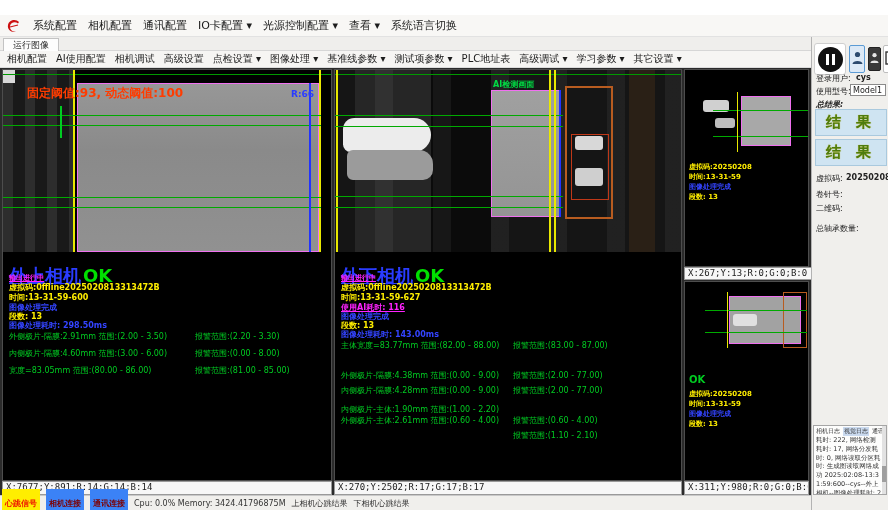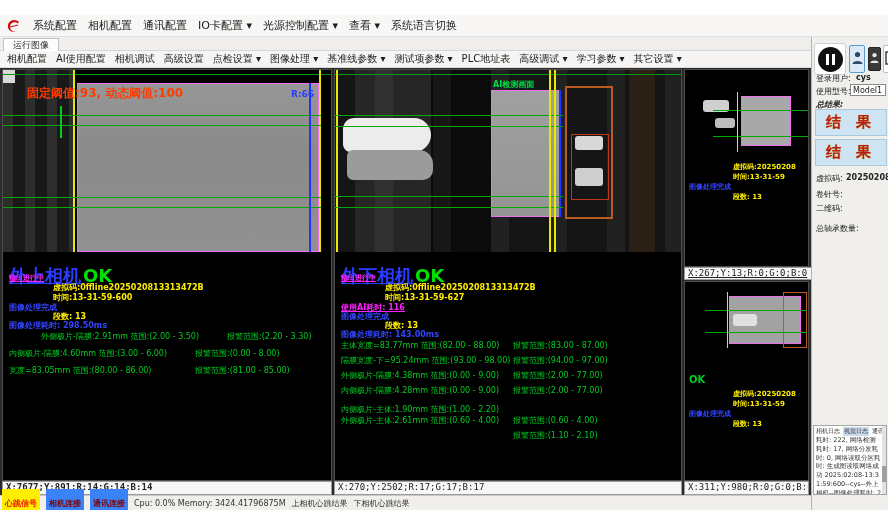--- a/index.html
+++ b/index.html
@@ -13,29 +13,29 @@
   .tab{position:absolute;left:3px;top:1px;height:13px;padding:0 9px;background:#fdfdfd;border:1px solid #c3c3c3;border-bottom:none;font-size:9px;line-height:13px;color:#333;}
   .toolbar{position:absolute;left:0;top:51px;width:811px;height:17px;background:#f6f5f3;border-bottom:1px solid #dcdcdc;display:flex;gap:9px;align-items:center;padding-left:7px;font-size:10px;color:#1c1c1c;box-sizing:border-box;white-space:nowrap;overflow:hidden;}
   
   .main-bg{position:absolute;left:0;top:68px;width:811px;height:427px;background:#2b2b2b;}
   .panel{position:absolute;background:#000;border:1px solid #4d4d4d;box-sizing:border-box;overflow:hidden;}
   #left-panel{left:2px;top:69px;width:330px;height:412px;}
   #middle-panel{left:334px;top:69px;width:348px;height:412px;}
   #small-top{left:684px;top:69px;width:125px;height:198px;}
   #small-bottom{left:684px;top:281px;width:125px;height:200px;}
   .coordbar{position:absolute;background:#f7f7f7;border:1px solid #9a9a9a;box-sizing:border-box;font-family:"DejaVu Sans Mono",monospace;font-size:9px;color:#222;line-height:11px;padding-left:3px;overflow:hidden;}
-  #left-coords{left:2px;top:481px;width:330px;height:14px;font-weight:bold;}
+  #left-coords{left:2px;top:481px;width:330px;height:14px;}
   #middle-coords{left:334px;top:481px;width:348px;height:14px;}
-  #small-top-coords{left:684px;top:267px;width:150px;height:13px;text-decoration:underline;}
+  #small-top-coords{left:684px;top:267px;width:150px;height:13px;}
   #small-bottom-coords{left:684px;top:481px;width:125px;height:14px;}
   .cam-img{position:absolute;left:0;top:0;width:100%;height:182px;overflow:hidden;}
   .abs{position:absolute;}
   
   .ty{color:#ffея00;}
-  .ty{color:#ffee00;margin-left:44px;}
+  .ty{color:#ffee00;}
   .tb{color:#3344ff;}
   .tg{color:#00cc22;}
   .tm{color:#ff22ff;text-decoration:underline;}
   .tr{color:#ff3c00;}
   .info{position:absolute;left:0;top:182px;right:0;bottom:0;font-size:8px;}
   .title-row{position:absolute;left:6px;top:12px;font-size:18px;font-weight:bold;white-space:nowrap;}
   .title-row .cam{color:#2a3cff;text-decoration:underline;}
   .title-row .ok{color:#00e000;margin-left:2px;}
   .iline{position:absolute;left:6px;white-space:nowrap;font-weight:bold;}
   .mrow{position:absolute;left:6px;right:4px;white-space:nowrap;}
@@ -44,21 +44,21 @@
   
   #right-panel{position:absolute;left:811px;top:37px;width:77px;height:473px;background:#f0efec;border-left:1px solid #b3b3b3;box-sizing:border-box;font-size:8px;color:#222;}
   .rp-label{position:absolute;white-space:nowrap;}
   .btn{position:absolute;box-sizing:border-box;display:flex;align-items:center;justify-content:center;cursor:pointer;}
   #btn-pause{left:2px;top:6px;width:32px;height:32px;background:#ffffff;border:1px solid #cfcfcf;border-radius:3px;}
   #btn-pause .circ{width:25px;height:25px;border-radius:50%;background:#111;display:flex;align-items:center;justify-content:center;gap:3px;}
   #btn-pause .bar{width:3px;height:11px;background:#fff;}
   #btn-user-active{left:37px;top:8px;width:16px;height:28px;background:#dcE9f6;background:#dce9f6;border:1px solid #5b9bd5;border-radius:2px;}
   #btn-user-dark{left:56px;top:10px;width:13px;height:24px;background:#3a3a3a;border:1px solid #222;border-radius:2px;}
   #btn-exit{left:71px;top:8px;width:16px;height:28px;background:#ffffff;border:1px solid #bdbdbd;border-radius:2px;}
-  .result-box{position:absolute;left:3px;width:70px;height:25px;background:#cfe4f2;border:1px solid #a9c9de;display:flex;align-items:center;justify-content:center;color:#b91c1c;font-size:15px;font-weight:bold;letter-spacing:5px;text-shadow:0 0 1px #bbaa00;}
+  .result-box{position:absolute;left:3px;width:70px;height:25px;background:#cfe4f2;border:1px solid #a9c9de;display:flex;align-items:center;justify-content:center;color:#4d7c0f;font-size:15px;font-weight:bold;letter-spacing:5px;text-shadow:0 0 1px #bbaa00;}
   .combo{position:absolute;left:38px;top:47px;width:36px;height:12px;background:#fff;border:1px solid #8a8a8a;font-size:8px;line-height:11px;padding-left:2px;box-sizing:border-box;}
   #log-box{position:absolute;left:1px;top:388px;width:74px;height:70px;background:#fdfdfc;border:1px solid #a5a5a5;box-sizing:border-box;overflow:hidden;}
   .log-tabs{position:absolute;left:1px;top:1px;display:flex;gap:2px;font-size:6px;color:#333;white-space:nowrap;}
   .log-tabs span{padding:0 1px;}
   .log-tab-active{background:#c9d9ee;}
   #log-text{position:absolute;left:2px;top:10px;width:66px;font-size:6.5px;line-height:1.35;color:#333;word-break:break-all;}
   .log-scroll{position:absolute;right:0px;top:0px;width:4px;height:100%;background:#e2e2e2;}
   .log-thumb{position:absolute;right:0px;top:40px;width:4px;height:16px;background:#9f9f9f;}
   
   .statusbar{position:absolute;left:0;top:495px;width:811px;height:15px;background:#f0efec;border-top:1px solid #c9c9c9;display:flex;align-items:center;gap:6px;padding-left:2px;box-sizing:border-box;font-size:8px;color:#333;white-space:nowrap;}
@@ -133,21 +133,21 @@
     <div class="info">
       <div class="title-row">
         <span class="cam">外上相机</span><span class="ok">OK</span>
       </div>
       <div class="iline tm" style="top:21px;font-size:7px;">输出进行中</div>
       <div class="iline ty" style="top:30px;">虚拟码:0ffline2025020813313472B</div>
       <div class="iline ty" style="top:40px;">时间:13-31-59-600</div>
       <div class="iline tb" style="top:50px;">图像处理完成</div>
       <div class="iline ty" style="top:59px;">段数: 13</div>
       <div class="iline tb" style="top:68px;">图像处理耗时: 298.50ms</div>
-      <div class="mrow tg" style="top:79px;margin-left:32px;"><span>外侧极片-隔膜:2.91mm 范围:(2.00 - 3.50)</span><span class="alarm" style="left:186px;">报警范围:(2.20 - 3.30)</span></div>
+      <div class="mrow tg" style="top:79px;"><span>外侧极片-隔膜:2.91mm 范围:(2.00 - 3.50)</span><span class="alarm" style="left:186px;">报警范围:(2.20 - 3.30)</span></div>
       <div class="mrow tg" style="top:96px;"><span>内侧极片-隔膜:4.60mm 范围:(3.00 - 6.00)</span><span class="alarm" style="left:186px;">报警范围:(0.00 - 8.00)</span></div>
       <div class="mrow tg" style="top:113px;"><span>宽度=83.05mm 范围:(80.00 - 86.00)</span><span class="alarm" style="left:186px;">报警范围:(81.00 - 85.00)</span></div>
     </div>
   </div>
   <div class="coordbar" id="left-coords"><span>X:7677;Y:891;R:14;G:14;B:14</span></div>
 
   <div class="panel" id="middle-panel">
     <div class="cam-img">
       <div class="abs" style="left:0;top:0;width:348px;height:182px;background:#151515;"></div>
       <div class="abs" style="left:20px;top:0;width:76px;height:182px;background:#262626;"></div>
@@ -180,21 +180,20 @@
         <span class="cam">外下相机</span><span class="ok">OK</span>
       </div>
       <div class="iline tm" style="top:21px;font-size:7px;">输出进行中</div>
       <div class="iline ty" style="top:30px;">虚拟码:0ffline2025020813313472B</div>
       <div class="iline ty" style="top:40px;">时间:13-31-59-627</div>
       <div class="iline tm" style="top:50px;">使用AI耗时: 116</div>
       <div class="iline tb" style="top:59px;">图像处理完成</div>
       <div class="iline ty" style="top:68px;">段数: 13</div>
       <div class="iline tb" style="top:77px;">图像处理耗时: 143.00ms</div>
       <div class="mrow tg" style="top:88px;"><span>主体宽度=83.77mm 范围:(82.00 - 88.00)</span><span class="alarm" style="left:172px;">报警范围:(83.00 - 87.00)</span></div>
-      <div class="mrow tg" style="top:103px;"><span>隔膜宽度-下=95.24mm 范围:(93.00 - 98.00)</span><span class="alarm" style="left:172px;">报警范围:(94.00 - 97.00)</span></div>
       <div class="mrow tg" style="top:118px;"><span>外侧极片-隔膜:4.38mm 范围:(0.00 - 9.00)</span><span class="alarm" style="left:172px;">报警范围:(2.00 - 77.00)</span></div>
       <div class="mrow tg" style="top:133px;"><span>内侧极片-隔膜:4.28mm 范围:(0.00 - 9.00)</span><span class="alarm" style="left:172px;">报警范围:(2.00 - 77.00)</span></div>
       <div class="mrow tg" style="top:152px;"><span>内侧极片-主体:1.90mm 范围:(1.00 - 2.20)</span><span class="alarm" style="left:172px;margin-top:26px;">报警范围:(1.10 - 2.10)</span></div>
       <div class="mrow tg" style="top:163px;"><span>外侧极片-主体:2.61mm 范围:(0.60 - 4.00)</span><span class="alarm" style="left:172px;">报警范围:(0.60 - 4.00)</span></div>
     </div>
   </div>
   <div class="coordbar" id="middle-coords"><span>X:270;Y:2502;R:17;G:17;B:17</span></div>
 
   <div class="panel" id="small-top">
     <div class="abs" style="left:56px;top:26px;width:50px;height:50px;background:#a8a8a8;border:1px solid #f070f0;box-sizing:border-box;"></div>

